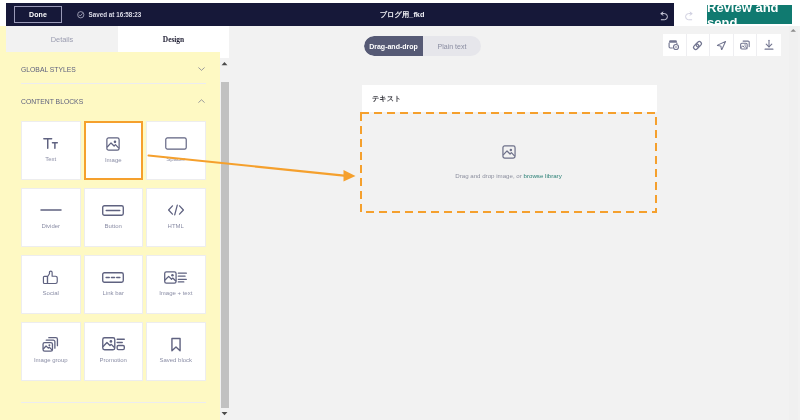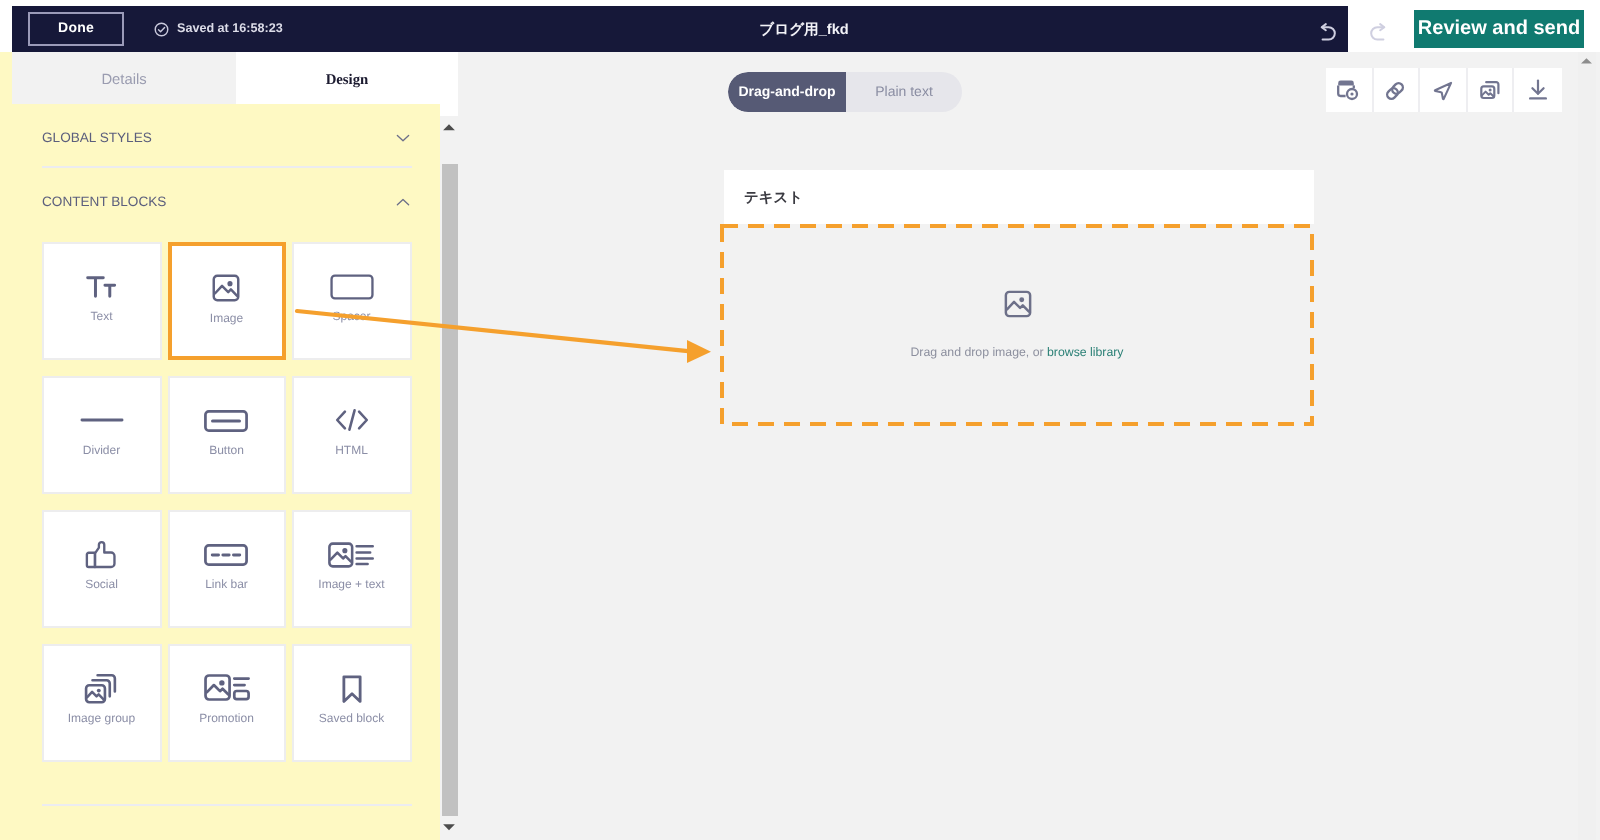--- a/index.html
+++ b/index.html
@@ -32,21 +32,21 @@
   }
   .saved svg { display:block; }
   .doc-title {
     position: absolute; left: 0; top: 7px; width: 792px;
     text-align: center; color: #f2f2f7; font-size: 7.3px; font-weight: 700;
   }
   .undo-redo { position: absolute; left: 653px; top: 8px; display:flex; gap:15px; align-items:center; }
   .undo-redo .ic { width: 10px; height: 10px; cursor: pointer; display:block; }
   .review-btn {
     position: absolute; left: 701px; top: 2px; width: 85px; height: 19px;
-    background: #107a70; color: #fff; font-size: 10px; font-weight: 700;
+    background: #107a70; color: #fff; font-size: 13px; font-weight: 700;
     display: flex; align-items: center; justify-content: center;
     border: none; cursor: pointer;
   }
 
   
   .leftpanel {
     position: absolute; left: 0; top: 26px; width: 220px; height: 394px;
     background: #fef9c3;
   }
   .tabs { position:absolute; left:6px; top:0; width: 223px; height: 26px; display:flex; }

